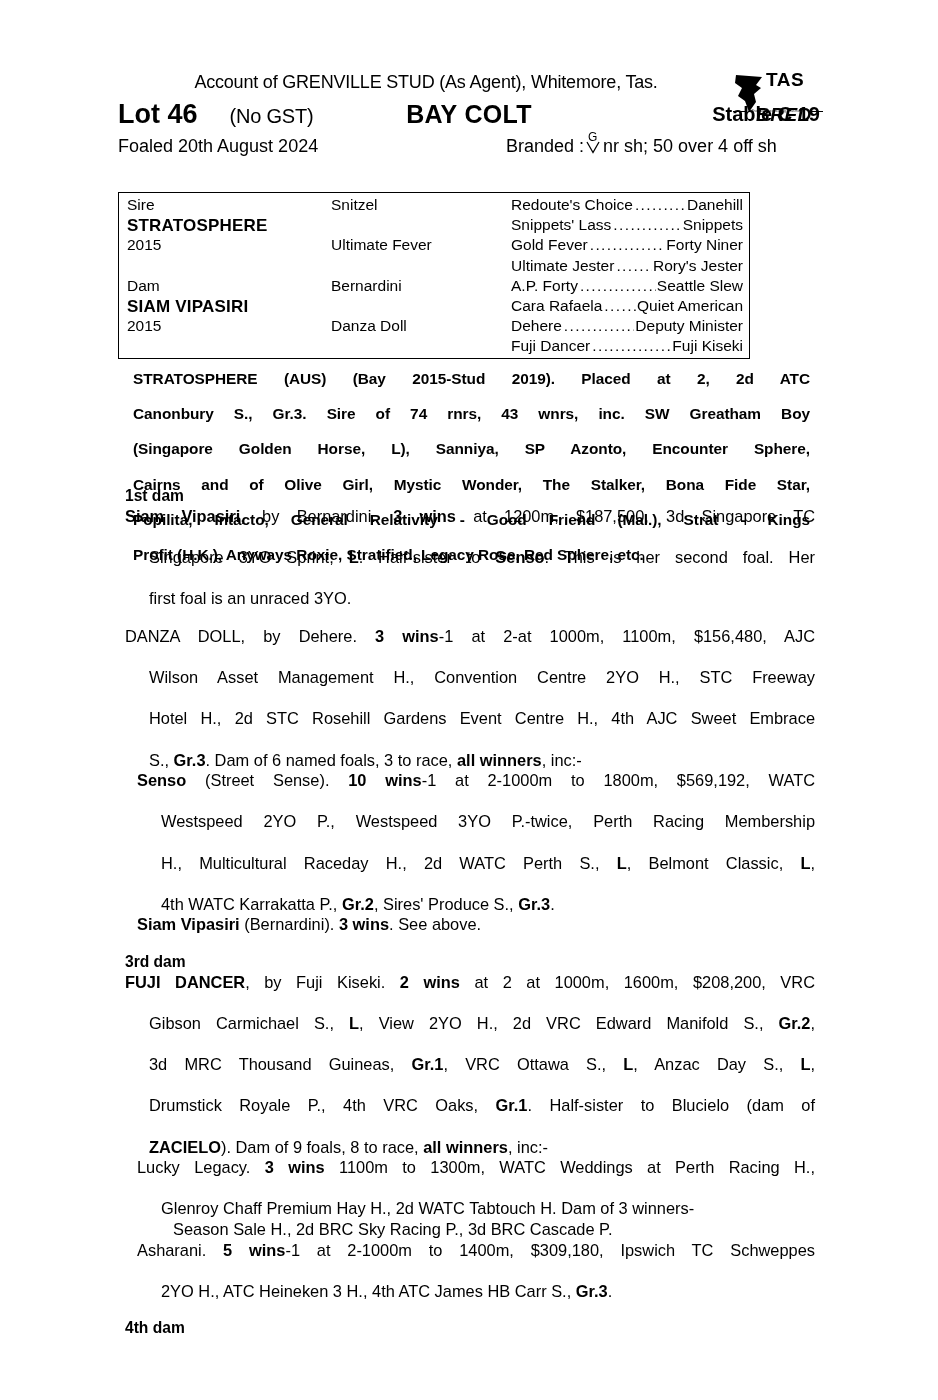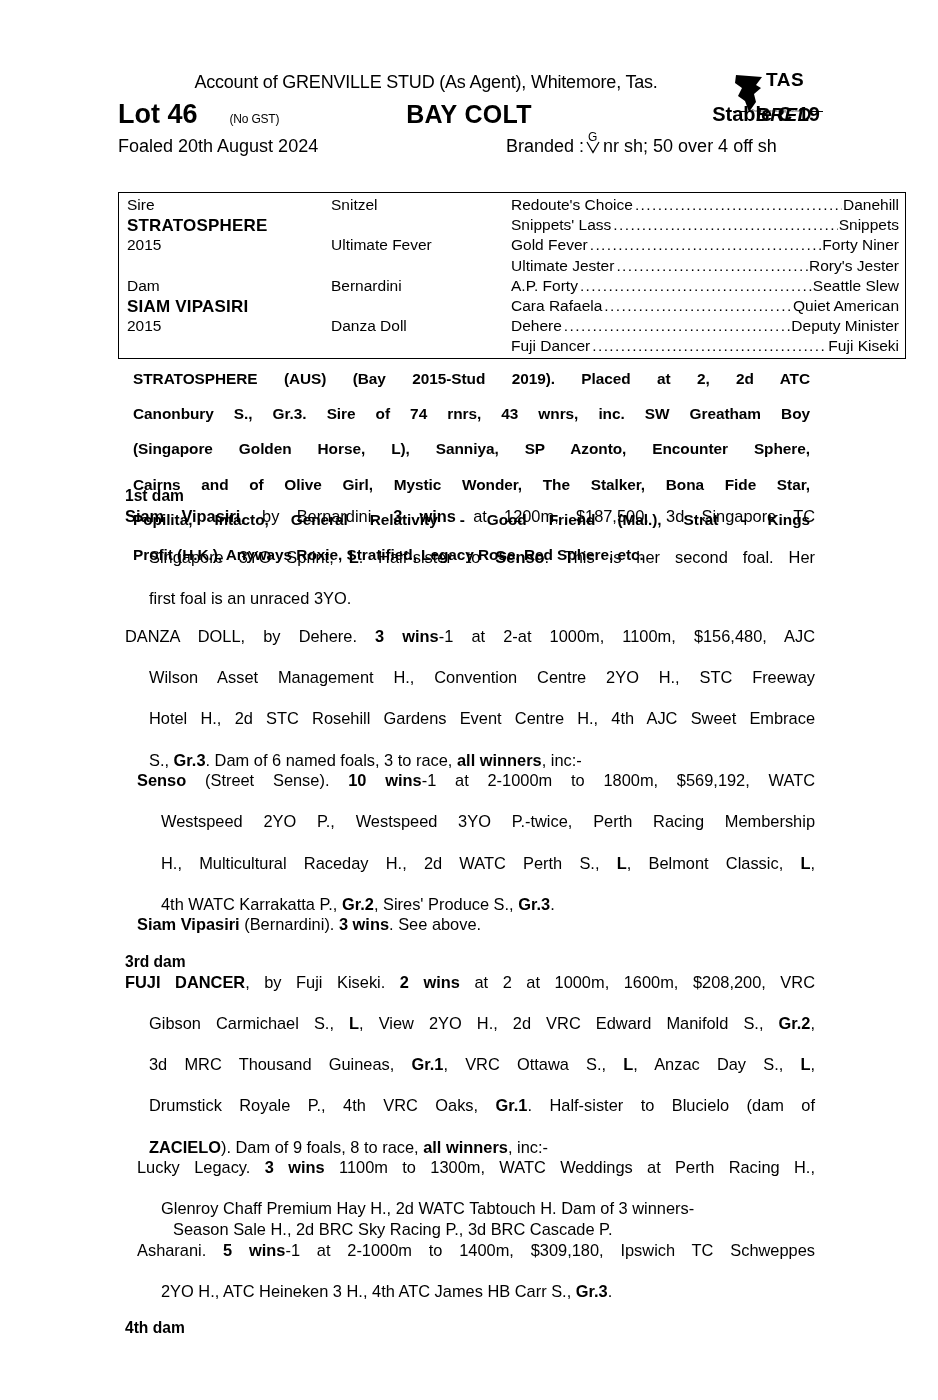--- a/index.html
+++ b/index.html
@@ -100,21 +100,21 @@
   .lot {
     position: absolute;
     left: 0;
     top: 0;
     font-weight: bold;
     font-size: 27px;
     white-space: nowrap;
   }
   .lot .nogst {
     font-weight: normal;
-    font-size: 12px;
+    font-size: 20px;
     letter-spacing: -0.2px;
     padding-left: 32px;
   }
   .colour-type {
     position: absolute;
     left: 0; right: 0;
     top: 1px;
     text-align: center;
     font-weight: bold;
     font-size: 25px;
@@ -168,21 +168,21 @@
     top: 4px;
     width: 14px;
     height: 13px;
   }
 
   
   .ped-table {
     position: absolute;
     left: 118px;
     top: 192px;
-    width: 788px;
+    width: 632px;
     height: 167px;
     border: 1.6px solid #000;
     box-sizing: border-box;
   }
   .ped-rows {
     position: relative;
     width: 100%;
     height: 100%;
     padding: 3px 0 0 0;
     box-sizing: border-box;

